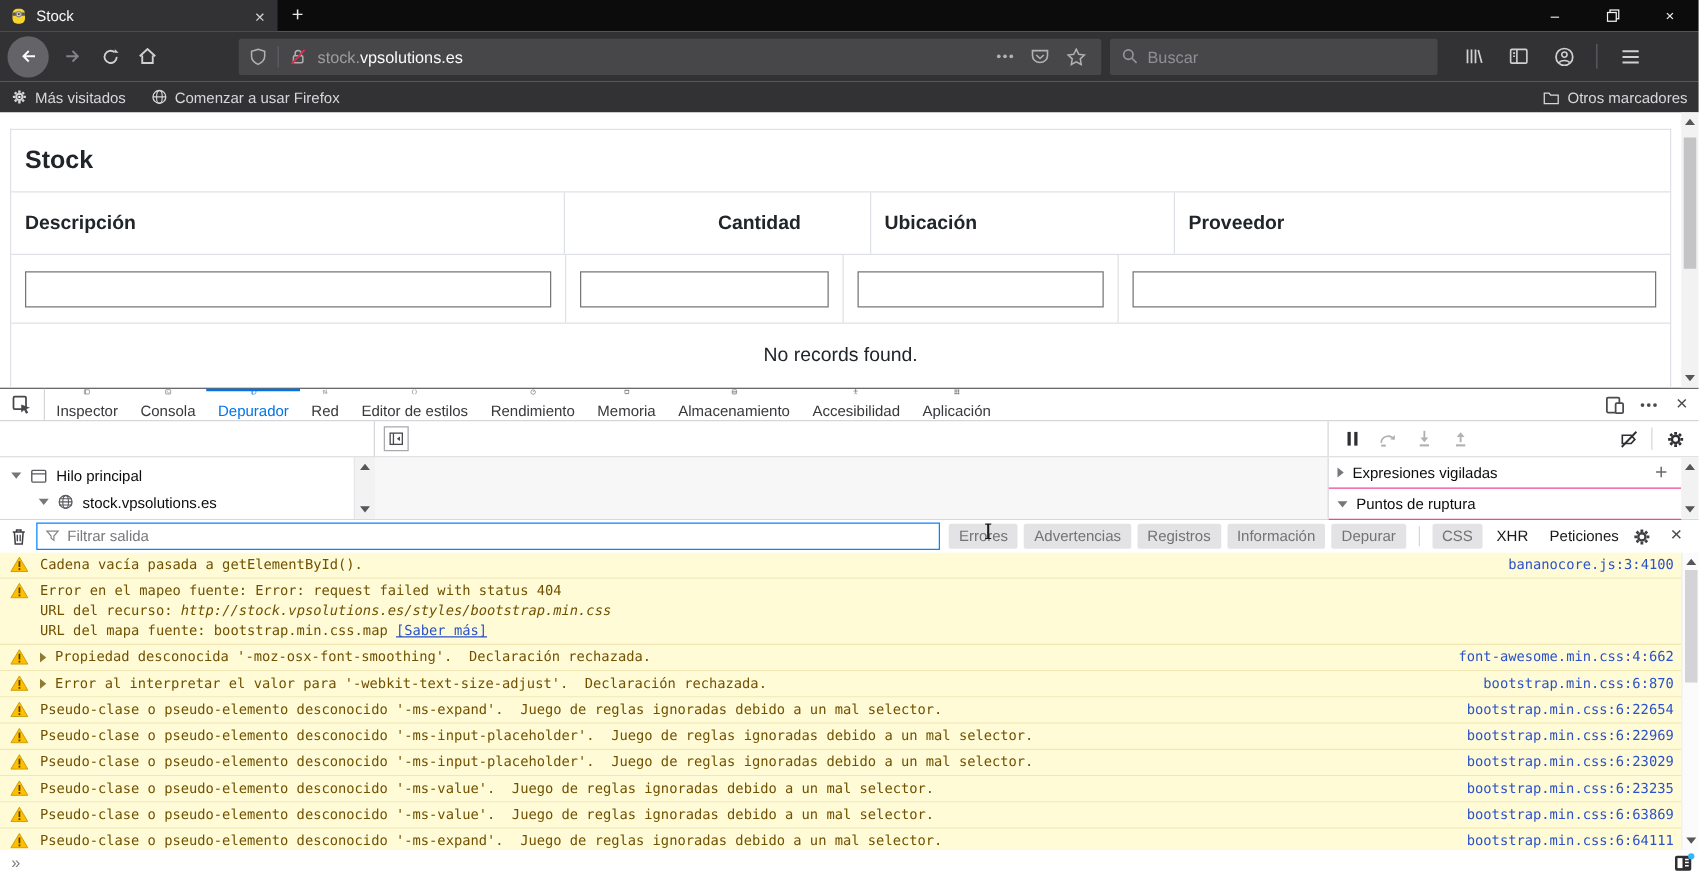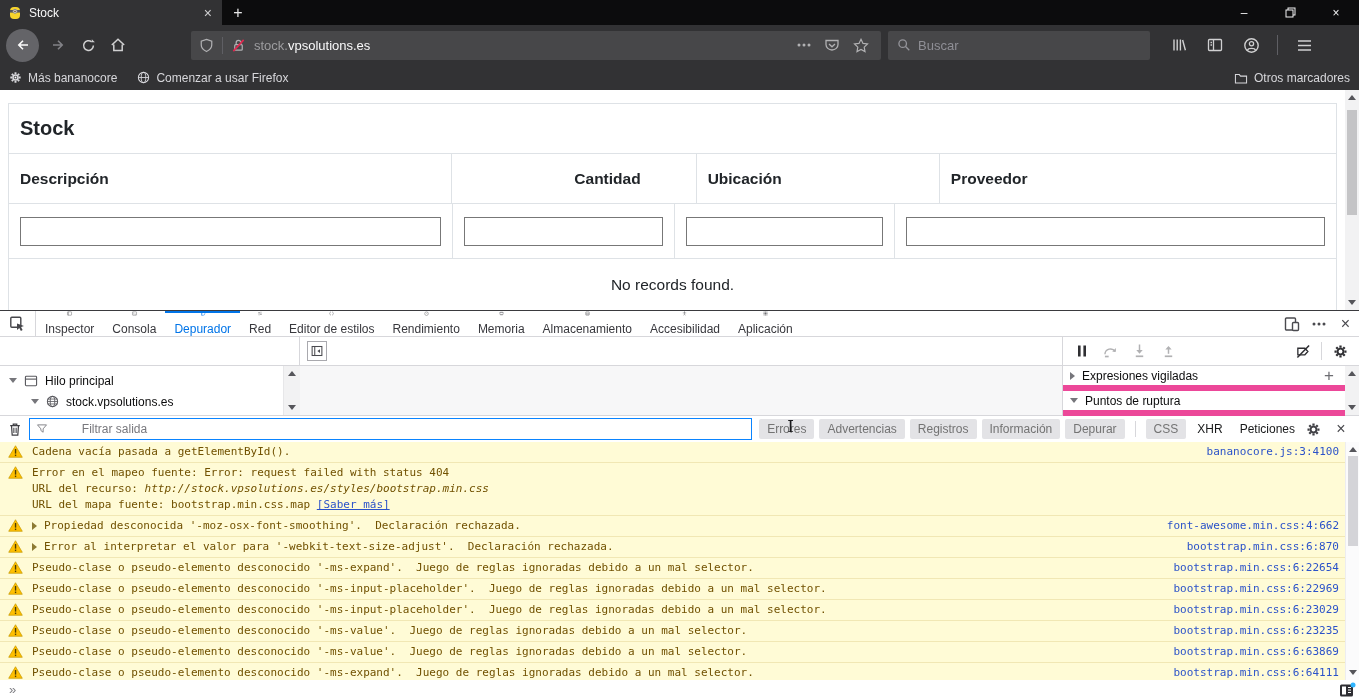--- a/index.html
+++ b/index.html
@@ -88,30 +88,30 @@
   .dbg-body { height:50px; display:flex; border-bottom:1px solid #d7d7db; }
   .tree { width:283px; background:#fff; padding-top:4px; }
   .tree-row { height:21px; display:flex; align-items:center; gap:7px; padding-left:9px; color:#0c0c0d; }
   .tree-row.lv1 { padding-left:31px; }
   .c-down { width:0; height:0; border-left:4px solid transparent; border-right:4px solid transparent; border-top:5px solid #76767b; }
   .c-right { width:0; height:0; border-top:4px solid transparent; border-bottom:4px solid transparent; border-left:5px solid #76767b; }
   .tree-sb { width:17px; border-left:1px solid #e7e7e9; }
   .dbg-mid-body { flex:1; background:#f7f7f8; border-left:0; }
   .dbg-right-body { width:297px; border-left:1px solid #d7d7db; background:#fff; display:flex; }
   .rp-rows { flex:1; }
-  .rp-row { height:25px; display:flex; align-items:center; gap:7px; padding:0 7px; border-bottom:6px solid #ec4899; color:#0c0c0d; }
+  .rp-row { height:25px; display:flex; align-items:center; gap:7px; padding:0 7px; border-bottom:1px solid #ec4899; color:#0c0c0d; }
   .rp-add { margin-left:auto; font-size:17px; color:#6d6d72; padding-right:4px; }
   .rp-sb { width:14px; }
 
   
   .console-filter { height:26px; display:flex; align-items:center; padding:0 4px; background:#fff; }
   .cf-trash { width:24px; display:flex; align-items:center; justify-content:center; color:#3f3f44; }
   .cf-input { width:795px; height:22px; border:1px solid #0a84ff; background:#fff; display:flex; align-items:center; gap:6px; padding:0 6px; margin-left:3px; }
   .cf-input svg { color:#85858a; }
-  .cf-input input { flex:1; border:none; outline:none; font-size:12px; color:#ef4444; font-family:"Liberation Sans",sans-serif;margin-left:28px; }
+  .cf-input input { flex:1; border:none; outline:none; font-size:12px; color:#ef4444; font-family:"Liberation Sans",sans-serif; }
   .cf-input input::placeholder { color:#78787d; }
   .chips { display:flex; align-items:center; gap:5px; margin-left:7px; }
   .chip { background:#e3e3e6; border-radius:2px; padding:3px 8px; color:#737373; white-space:nowrap; }
   .chip-plain { padding:3px 6px; color:#18191a; white-space:nowrap; }
   .chips .vsep { width:1px; height:16px; background:#d7d7db; margin:0 5px; }
   .cf-right { margin-left:auto; display:flex; align-items:center; gap:4px; padding-right:2px; color:#3f3f44; }
   .cf-right > div { width:24px; display:flex; align-items:center; justify-content:center; }
 
   .console-msgs { flex:1; position:relative; overflow:hidden; background:#fff; font-family:"DejaVu Sans Mono", monospace; font-size:11px; }
   .msgs-inner { margin-right:14px; }
@@ -259,21 +259,21 @@
           </svg>
       </div>
     </div>
   </div>
 
   <div class="bookmarksbar">
     <div class="bm">
       <svg width="13" height="13" viewBox="0 0 16 16">
           <use href="#sym-gear"></use>
         </svg>
-      <span>Más bananocore</span>
+      <span>Más visitados</span>
     </div>
     <div class="bm">
       <svg width="13" height="13" viewBox="0 0 16 16">
           <circle cx="8" cy="8" r="6.3" stroke="currentColor" stroke-width="1.3" fill="none"></circle>
           <ellipse cx="8" cy="8" rx="2.8" ry="6.3" stroke="currentColor" stroke-width="1.1" fill="none"></ellipse>
           <path d="M1.7 8h12.6" stroke="currentColor" stroke-width="1.1"></path>
         </svg>
       <span>Comenzar a usar Firefox</span>
     </div>
     <div class="bm bm-right">

